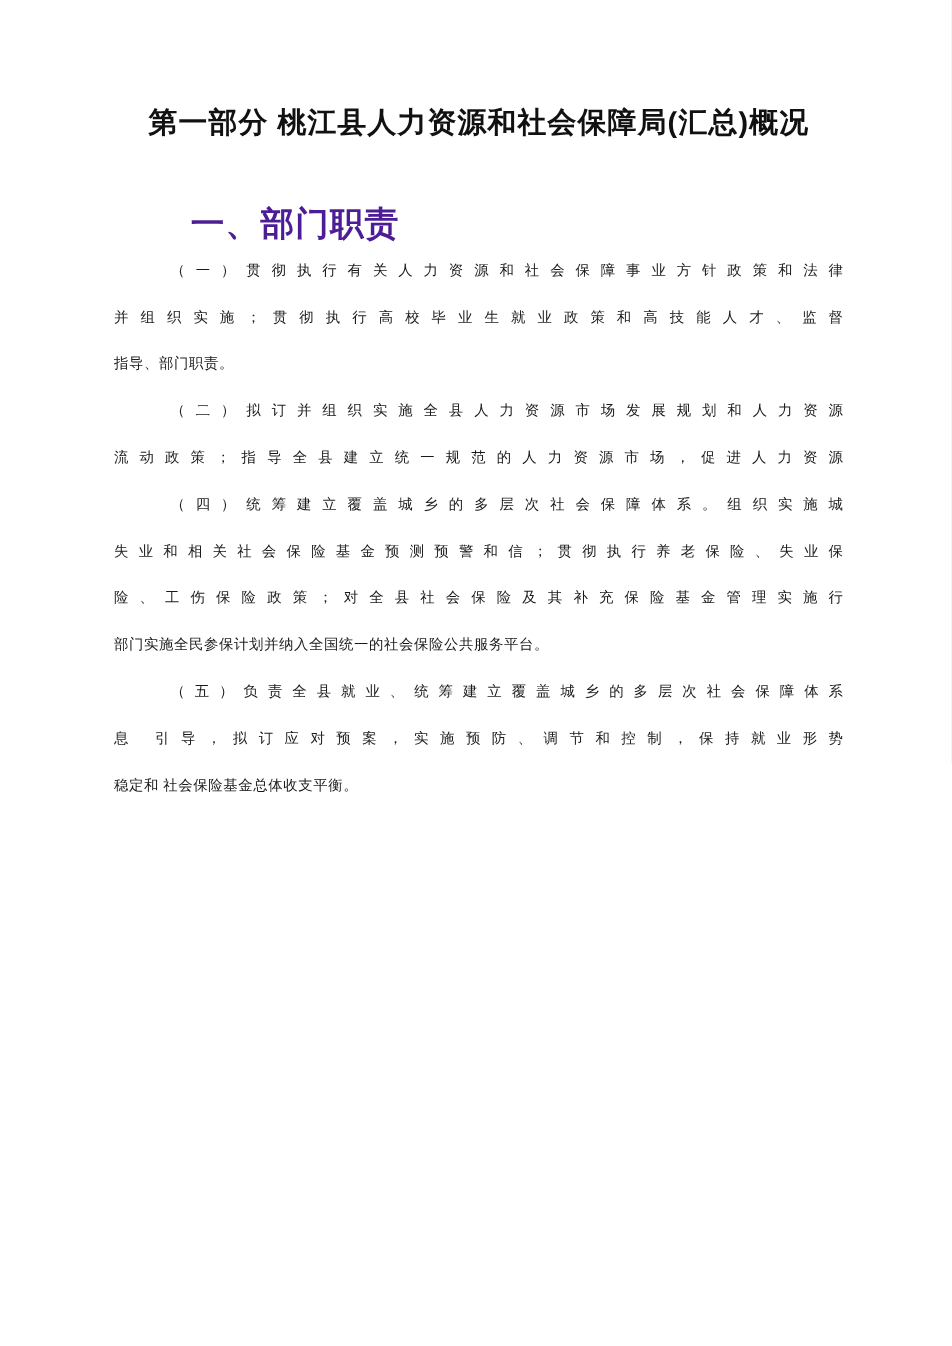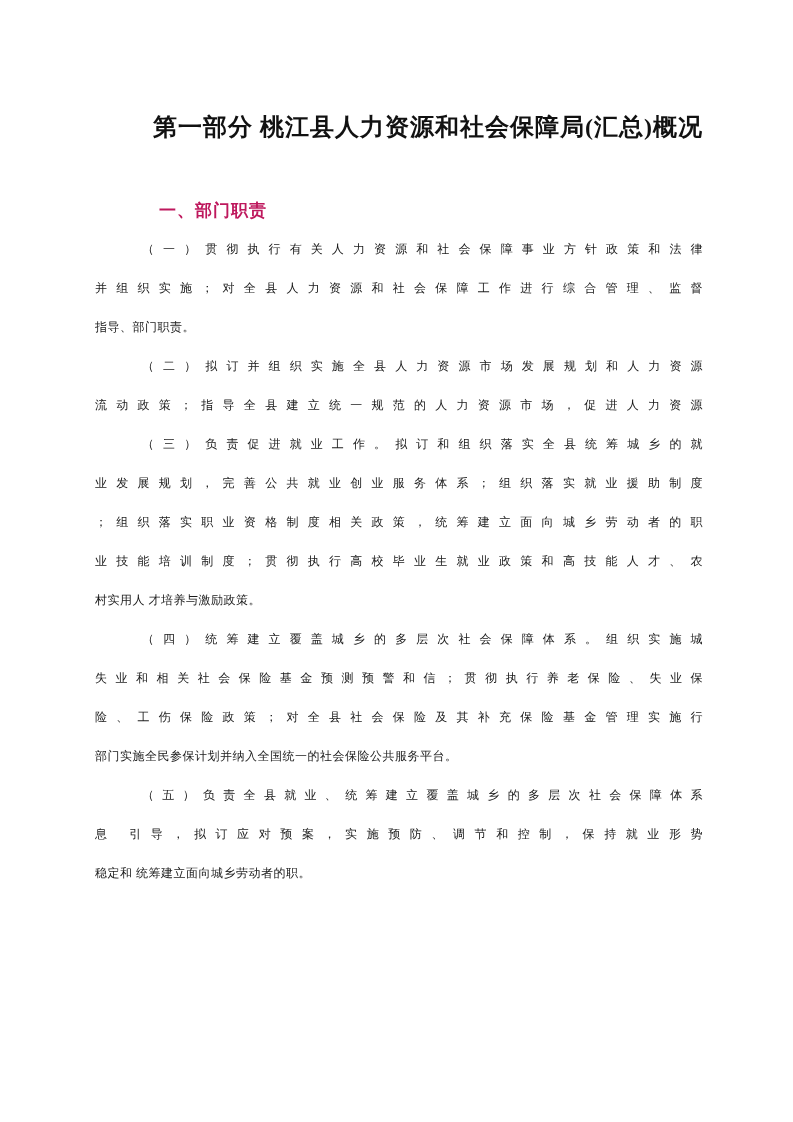--- a/index.html
+++ b/index.html
@@ -17,40 +17,40 @@
     background: #ffffff;
     overflow: hidden;
     color: #1a1a1a;
   }
 
   .content {
     padding: 0 90px 0 95px; 
   }
 
   .doc-title {
-    margin-top: 109px;
-    font-family: Liberation Serif, serif;
+    margin-top: 85px;
+    font-family: Liberation Sans, sans-serif;
     font-weight: bold;
     font-size: 24px;
     line-height: 36px;
-    text-align: right;
+    text-align: center;
     letter-spacing: 1px;
     white-space: nowrap;
     color: #111111;
   }
 
   .section-heading {
     margin-top: 46px;
     margin-left: 64px;
     font-family: "Liberation Sans", "DejaVu Sans", sans-serif;
     font-weight: bold;
-    font-size: 17px;
+    font-size: 28px;
     line-height: 39px;
     letter-spacing: 1px;
-    color: #be185d;
+    color: #4c1d95;
   }
 
   .paragraphs {
     font-size: 12px;
     line-height: 39px;
   }
 
   .para-line {
     text-align: justify;
     text-align-last: justify;
@@ -73,41 +73,34 @@
 <div class="page">
   <div class="content">
 
     <div class="doc-title">第一部分 桃江县人力资源和社会保障局(汇总)概况</div>
 
     <div class="section-heading">一、部门职责</div>
 
     <div class="paragraphs" id="paragraphs">
         <div class="paragraph">
           <div class="para-line first">（一）贯彻执行有关人力资源和社会保障事业方针政策和法律</div>
-          <div class="para-line">并组织实施；对全县人力资源和社会保障工作进行综合管理、监督</div>
+          <div class="para-line">并组织实施；贯彻执行高校毕业生就业政策和高技能人才、监督</div>
           <div class="para-line last">指导、部门职责。</div>
         </div>
         <div class="paragraph">
           <div class="para-line first">（二）拟订并组织实施全县人力资源市场发展规划和人力资源</div>
           <div class="para-line">流动政策；指导全县建立统一规范的人力资源市场，促进人力资源</div>
-        </div>
-        <div class="paragraph">
-          <div class="para-line first">（三）负责促进就业工作。拟订和组织落实全县统筹城乡的就</div>
-          <div class="para-line">业发展规划，完善公共就业创业服务体系；组织落实就业援助制度</div>
-          <div class="para-line">；组织落实职业资格制度相关政策，统筹建立面向城乡劳动者的职</div>
-          <div class="para-line">业技能培训制度；贯彻执行高校毕业生就业政策和高技能人才、农</div>
-          <div class="para-line last">村实用人 才培养与激励政策。</div>
         </div>
         <div class="paragraph">
           <div class="para-line first">（四）统筹建立覆盖城乡的多层次社会保障体系。组织实施城</div>
           <div class="para-line">失业和相关社会保险基金预测预警和信；贯彻执行养老保险、失业保</div>
           <div class="para-line">险、工伤保险政策；对全县社会保险及其补充保险基金管理实施行</div>
           <div class="para-line last">部门实施全民参保计划并纳入全国统一的社会保险公共服务平台。</div>
         </div>
         <div class="paragraph">
           <div class="para-line first">（五）负责全县就业、统筹建立覆盖城乡的多层次社会保障体系</div>
           <div class="para-line">息 引导，拟订应对预案，实施预防、调节和控制，保持就业形势</div>
-          <div class="para-line last">稳定和 统筹建立面向城乡劳动者的职。</div>
+          <div class="para-line last">稳定和 社会保险基金总体收支平衡。</div>
         </div>
       </div>
 
   </div>
 </div>
 
 </body></html>

